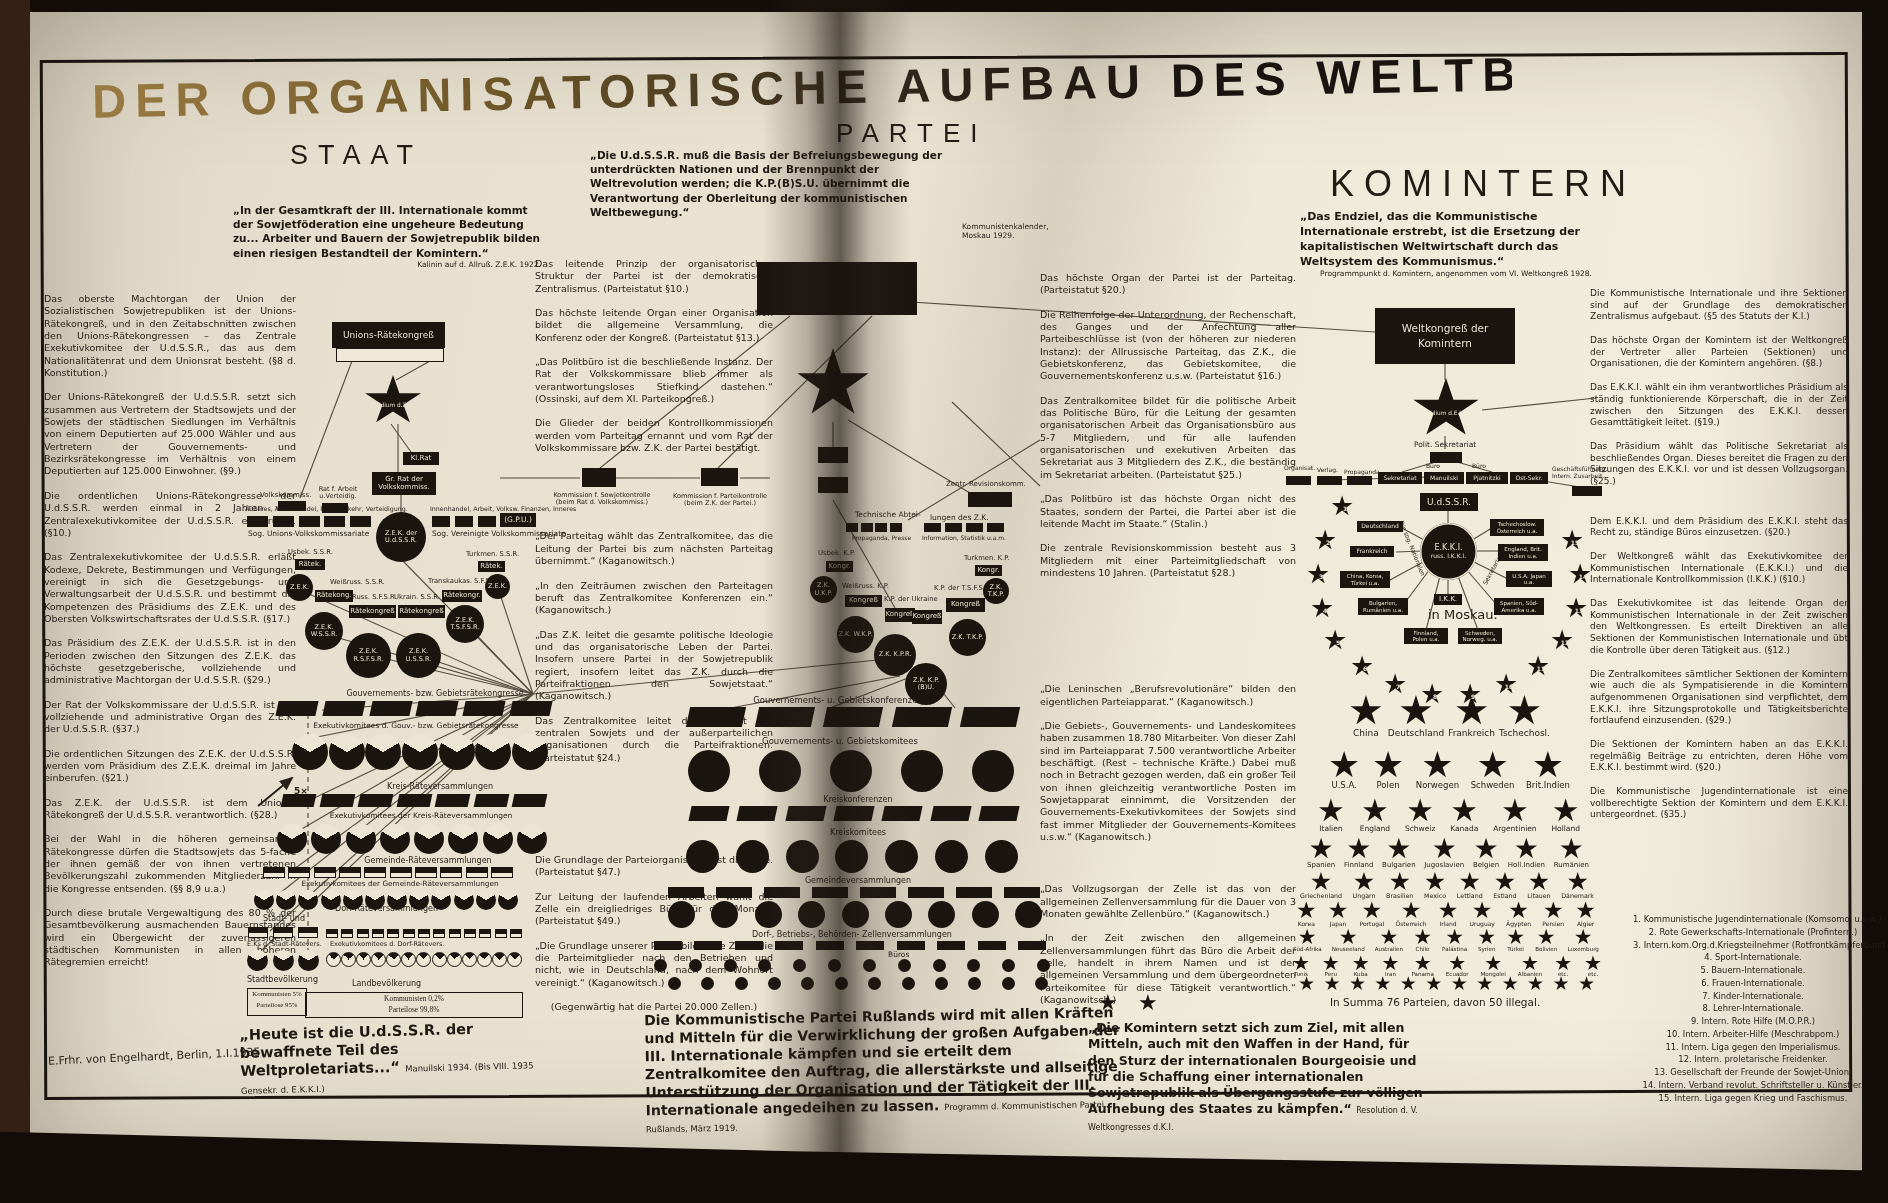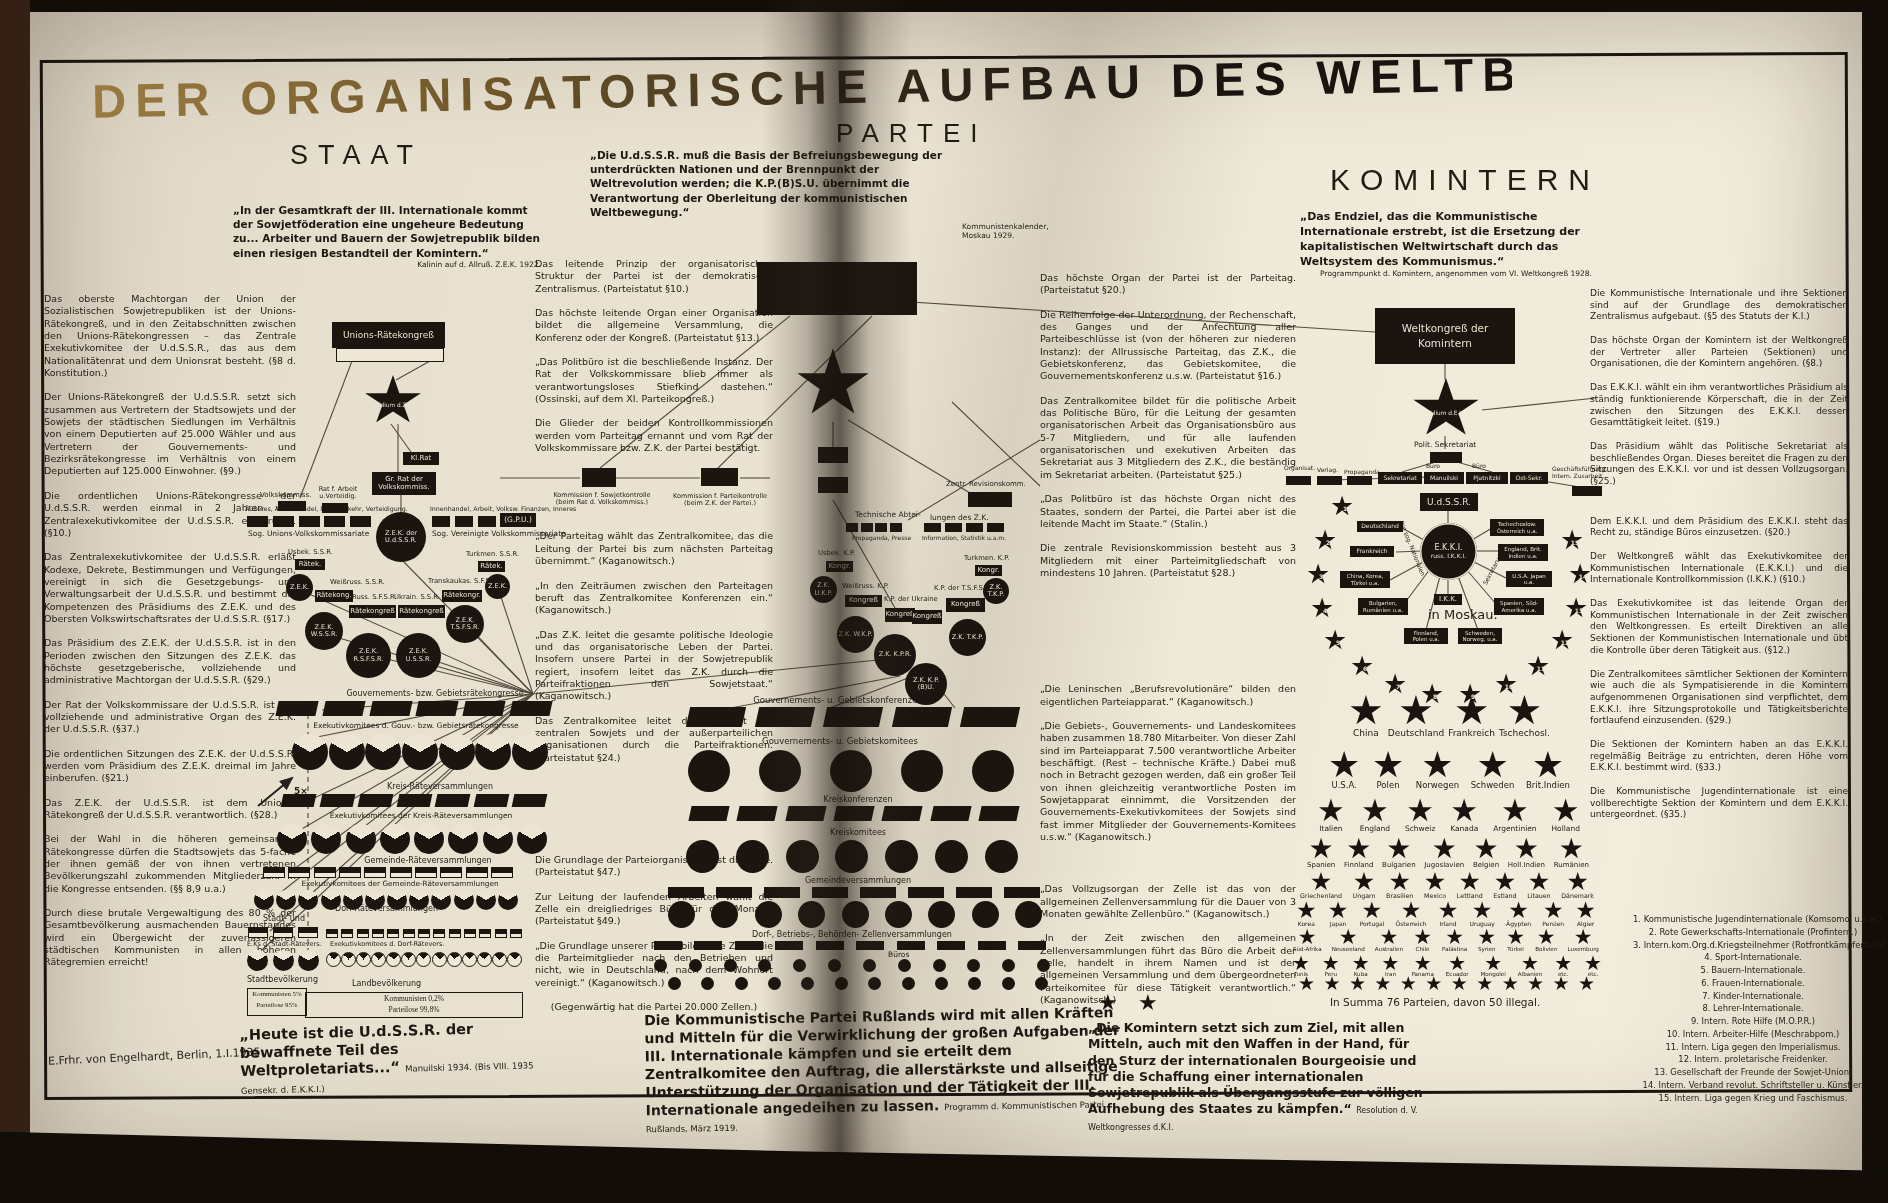--- a/index.html
+++ b/index.html
@@ -138,21 +138,21 @@
       <line x1="1448" y1="580" x2="1448" y2="594"></line>
       <line x1="1596" y1="398" x2="1482" y2="410"></line>
     </g>
     <line x1="308" y1="714" x2="308" y2="974" stroke="#3a3226" stroke-width="1" stroke-dasharray="5 4"></line>
     <line x1="258" y1="806" x2="292" y2="778" stroke="#26201a" stroke-width="2" marker-end="url(#ah)"></line>
   </svg>
 
   <div class="abs main-title">DER ORGANISATORISCHE AUFBAU DES WELTBOLSCHEWISMUS</div>
   <div class="abs sec-head" style="left:290px;top:140px;font-size:27px">STAAT</div>
   <div class="abs sec-head" style="left:836px;top:118px;font-size:26px">PARTEI</div>
-  <div class="abs sec-head" style="left:1330px;top:163px;font-size:30px">KOMINTERN</div>
+  <div class="abs sec-head" style="left:1330px;top:163px;font-size:36px">KOMINTERN</div>
 
   <div class="abs quote" style="left:233px;top:203px;width:308px;font-size:10.5px;line-height:1.35">
     <span>„In der Gesamtkraft der III. Internationale kommt der Sowjetföderation eine ungeheure Bedeutung zu... Arbeiter und Bauern der Sowjetrepublik bilden einen riesigen Bestandteil der Komintern.“</span>
     <span class="src" style="font-size:7.5px">Kalinin auf d. Allruß. Z.E.K. 1922.</span>
   </div>
   <div class="abs quote" style="left:590px;top:148px;width:368px;font-size:10.5px;line-height:1.35">„Die U.d.S.S.R. muß die Basis der Befreiungsbewegung der unterdrückten Nationen und der Brennpunkt der Weltrevolution werden; die K.P.(B)S.U. übernimmt die Verantwortung der Oberleitung der kommunistischen Weltbewegung.“</div>
   <div class="abs" style="left:962px;top:222px;width:112px;font-size:7.5px;z-index:20;color:#221c15">Kommunistenkalender, Moskau 1929.</div>
   <div class="abs quote" style="left:1300px;top:210px;width:292px;font-size:11px;line-height:1.35">
     <span>„Das Endziel, das die Kommunistische Internationale erstrebt, ist die Ersetzung der kapitalistischen Weltwirtschaft durch das Weltsystem des Kommunismus.“</span>
     <span class="src" style="font-size:7.5px">Programmpunkt d. Komintern, angenommen vom VI. Weltkongreß 1928.</span>
@@ -197,21 +197,21 @@
     </div>
   <div class="abs tcol" style="left:1590px;top:288px;width:258px;font-size:9px" id="komintern-right">
       <p>Die Kommunistische Internationale und ihre Sektionen sind auf der Grundlage des demokratischen Zentralismus aufgebaut. (§5 des Statuts der K.I.)</p>
       <p>Das höchste Organ der Komintern ist der Weltkongreß der Vertreter aller Parteien (Sektionen) und Organisationen, die der Komintern angehören. (§8.)</p>
       <p>Das E.K.K.I. wählt ein ihm verantwortliches Präsidium als ständig funktionierende Körperschaft, die in der Zeit zwischen den Sitzungen des E.K.K.I. dessen Gesamttätigkeit leitet. (§19.)</p>
       <p>Das Präsidium wählt das Politische Sekretariat als beschließendes Organ. Dieses bereitet die Fragen zu den Sitzungen des E.K.K.I. vor und ist dessen Vollzugsorgan. (§25.)</p>
       <p>Dem E.K.K.I. und dem Präsidium des E.K.K.I. steht das Recht zu, ständige Büros einzusetzen. (§20.)</p>
       <p>Der Weltkongreß wählt das Exekutivkomitee der Kommunistischen Internationale (E.K.K.I.) und die Internationale Kontrollkommission (I.K.K.) (§10.)</p>
       <p>Das Exekutivkomitee ist das leitende Organ der Kommunistischen Internationale in der Zeit zwischen den Weltkongressen. Es erteilt Direktiven an alle Sektionen der Kommunistischen Internationale und übt die Kontrolle über deren Tätigkeit aus. (§12.)</p>
       <p>Die Zentralkomitees sämtlicher Sektionen der Komintern wie auch die als Sympatisierende in die Komintern aufgenommenen Organisationen sind verpflichtet, dem E.K.K.I. ihre Sitzungsprotokolle und Tätigkeitsberichte fortlaufend einzusenden. (§29.)</p>
-      <p>Die Sektionen der Komintern haben an das E.K.K.I. regelmäßig Beiträge zu entrichten, deren Höhe vom E.K.K.I. bestimmt wird. (§33.)</p>
+      <p>Die Sektionen der Komintern haben an das E.K.K.I. regelmäßig Beiträge zu entrichten, deren Höhe vom E.K.K.I. bestimmt wird. (§20.)</p>
       <p>Die Kommunistische Jugendinternationale ist eine vollberechtigte Sektion der Komintern und dem E.K.K.I. untergeordnet. (§35.)</p>
     </div>
   <div class="abs orglist" style="left:1633px;top:913px;width:240px">
       <div>1. Kommunistische Jugendinternationale (Komsomol u.s.w.)</div>
       <div>2. Rote Gewerkschafts-Internationale (Profintern.)</div>
       <div>3. Intern.kom.Org.d.Kriegsteilnehmer (Rotfrontkämpferbund u.s.w.)</div>
       <div>4. Sport-Internationale.</div>
       <div>5. Bauern-Internationale.</div>
       <div>6. Frauen-Internationale.</div>
       <div>7. Kinder-Internationale.</div>

